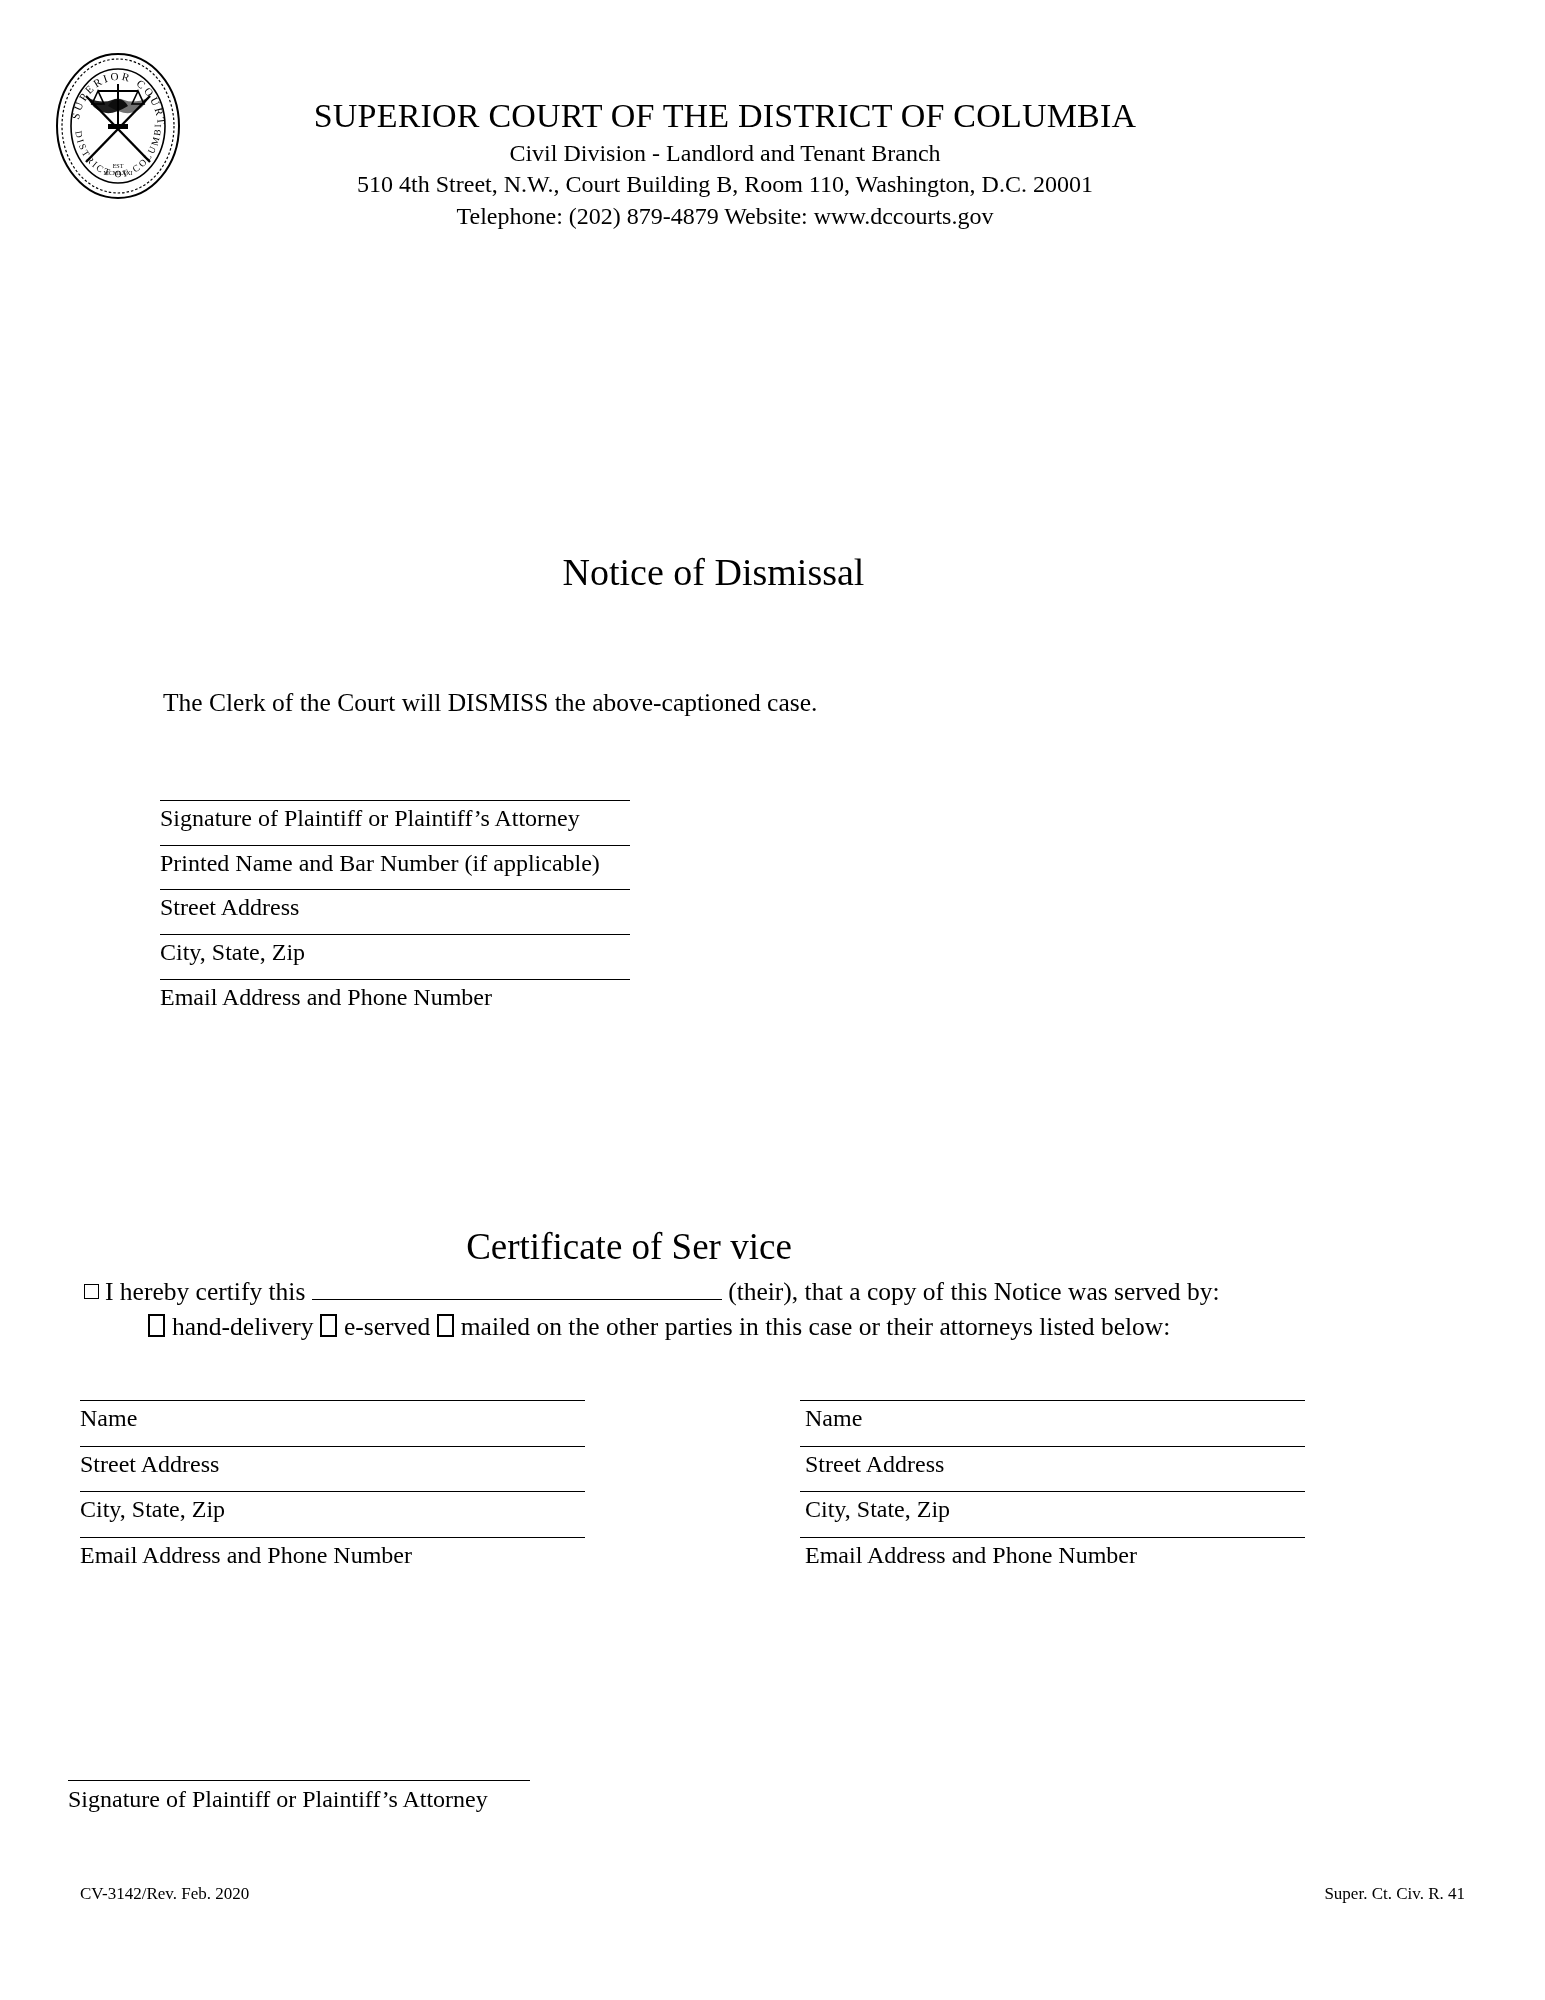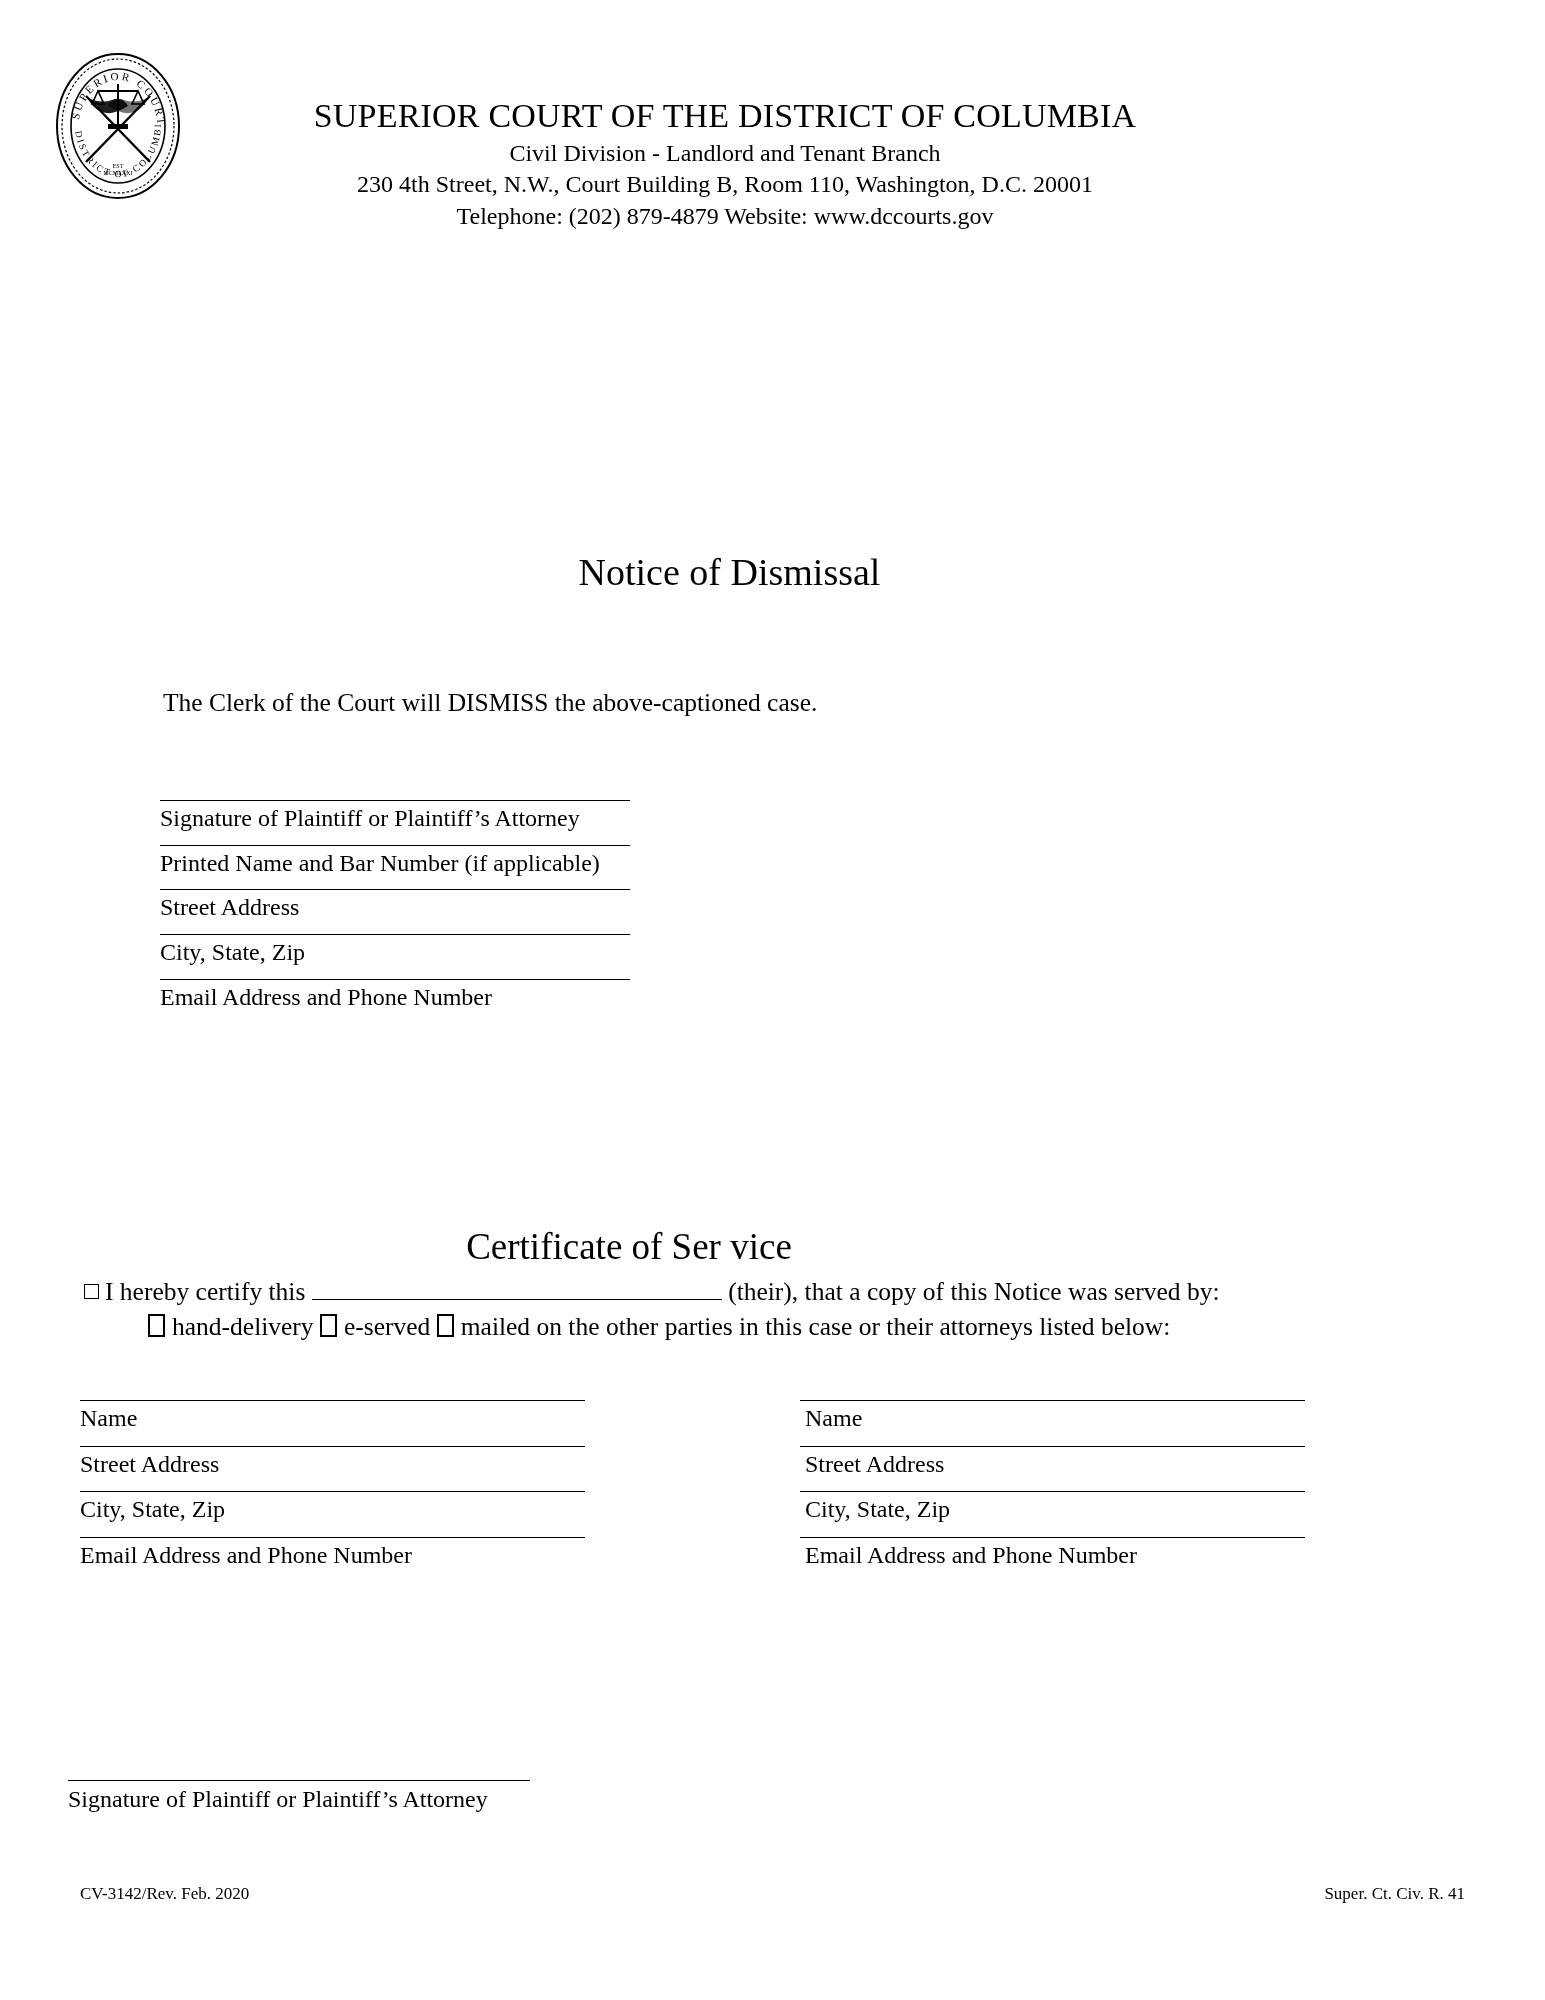--- a/index.html
+++ b/index.html
@@ -80,21 +80,20 @@
 
   
   .doc-title {
     position: absolute;
     left: 0;
     top: 550px;
     width: 1427px;
     text-align: center;
     font-size: 38px;
     white-space: nowrap;
-    margin-left: 16px;
   }
   .body-text {
     position: absolute;
     left: 163px;
     top: 668px;
     font-size: 25.5px;
     white-space: nowrap;
     margin-top: 20px;
   }
 
@@ -251,21 +250,21 @@
         <path d="M 46 48 q 14 6 24 2 q 10 -4 16 6 q -16 10 -26 6 q -10 -4 -14 -14 Z" fill="#000" opacity="0.88"></path>
         <path d="M 106 48 q -14 6 -24 2 q -10 -4 -16 6 q 16 10 26 6 q 10 -4 14 -14 Z" fill="#000" opacity="0.55"></path>
         <text x="76" y="118" text-anchor="middle" font-family="'Liberation Serif', serif" font-size="6">EST</text>
         <text x="76" y="125" text-anchor="middle" font-family="'Liberation Serif', serif" font-size="6">MCMLXXI</text>
       </svg>
     </div>
 
     <div class="court-lines">
       <div class="court-name">SUPERIOR COURT OF THE DISTRICT OF COLUMBIA</div>
       <div class="court-sub">Civil Division - Landlord and Tenant Branch</div>
-      <div class="court-sub">230 4th Street, N.W., Court Building B, Room 110, Washington, D.C. 20001</div>
+      <div class="court-sub">510 4th Street, N.W., Court Building B, Room 110, Washington, D.C. 20001</div>
       <div class="court-sub">Telephone: (202) 879-4879 Website: www.dccourts.gov</div>
     </div>
   </div>
 
 
   <div class="doc-title">Notice of Dismissal</div>
   <div class="body-text">The Clerk of the Court will DISMISS the above-captioned case.</div>
 
   <div class="sigblock">
     <div class="sig-row">

